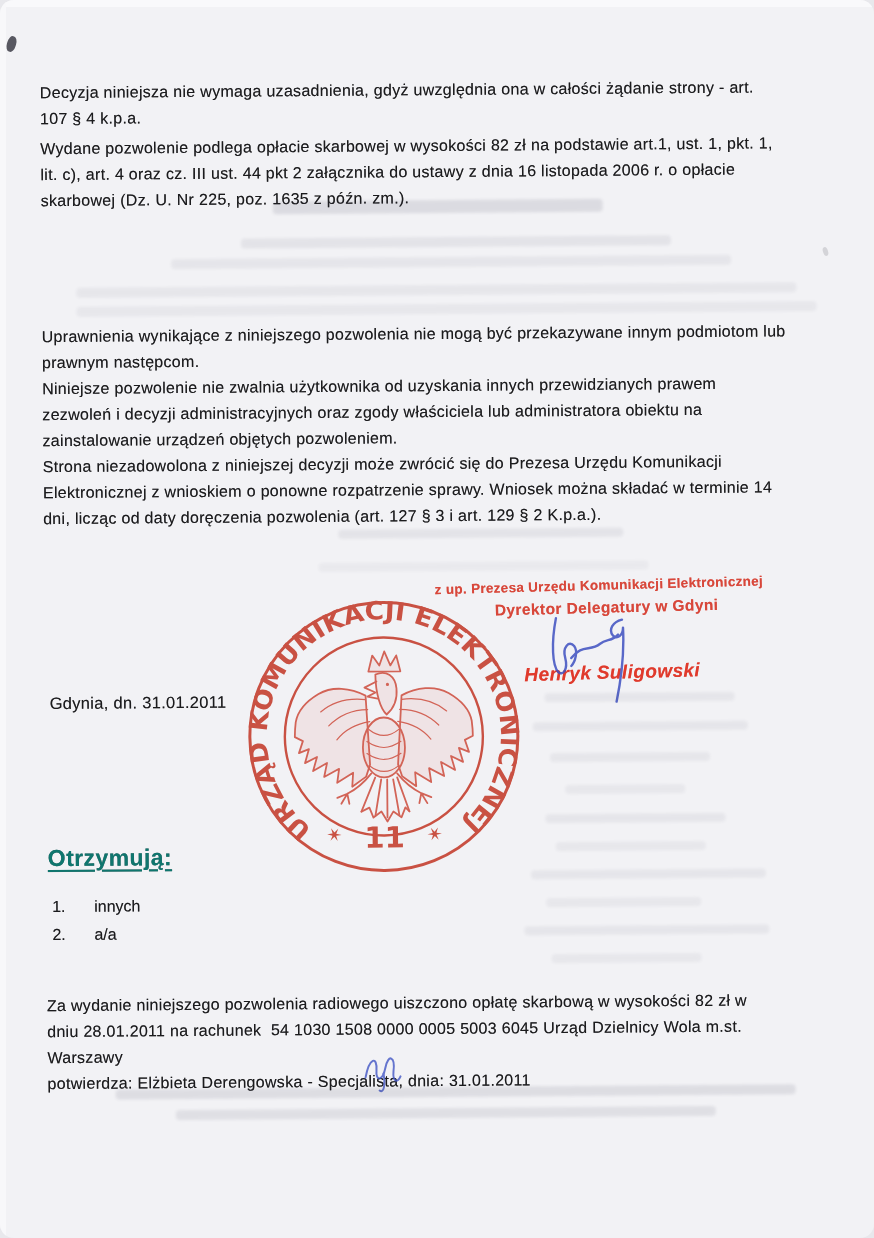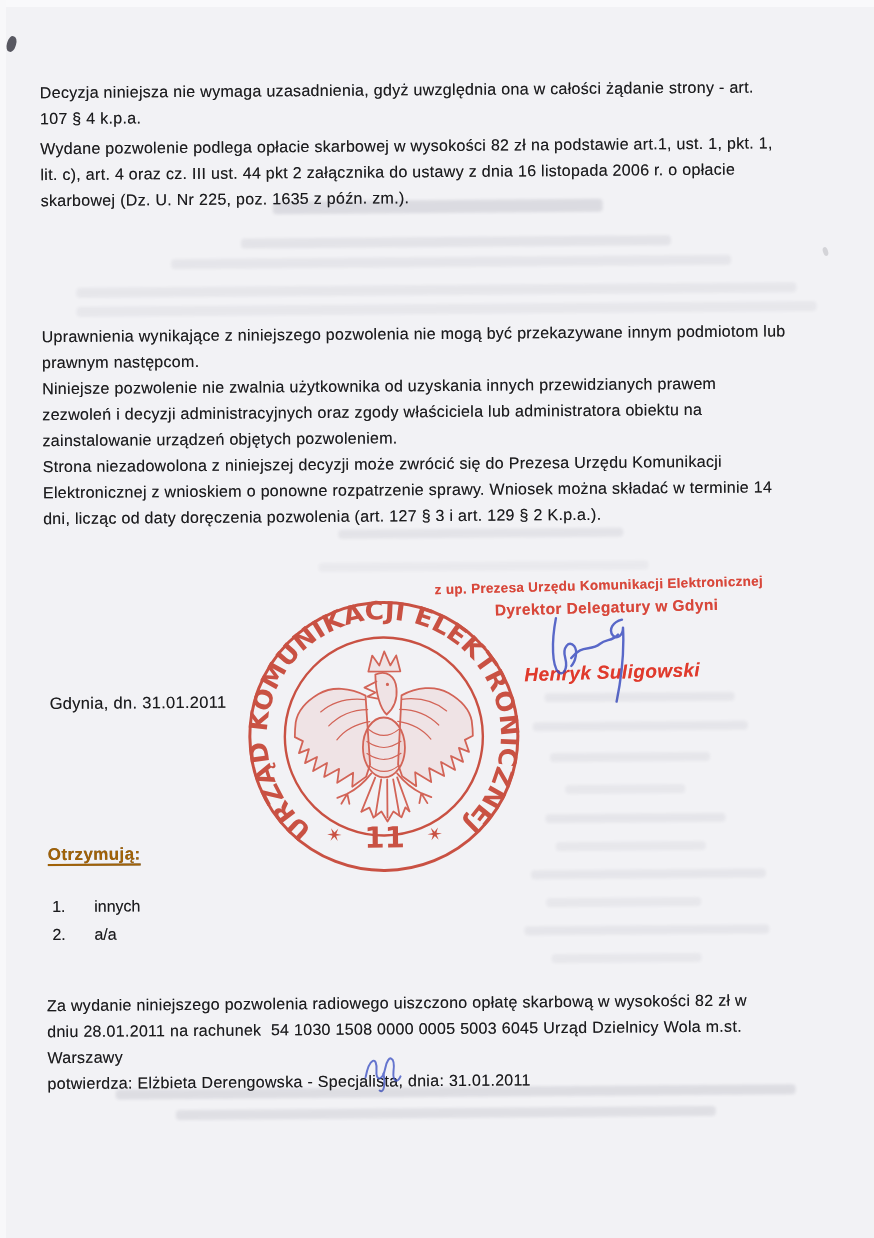--- a/index.html
+++ b/index.html
@@ -1,20 +1,21 @@
 <!DOCTYPE html>
 <html><head>
 <meta charset="utf-8">
 <style>
   html,body{margin:0;padding:0;background:#e8e8ec;}
   #page{
     position:relative;width:874px;height:1238px;overflow:hidden;
     background:#f2f2f5;
     font-family:"Liberation Sans","DejaVu Sans",sans-serif;
     color:#1a1a1a;
+    border-radius:14px;
   }
   #tilt{position:absolute;inset:0;transform:rotate(-0.45deg);transform-origin:60px 120px;}
   .edge-top{position:absolute;left:0;top:0;width:874px;height:7px;background:#f9f9fb;}
   .edge-left{position:absolute;left:0;top:0;width:6px;height:1238px;background:#f8f8fa;}
   .artifact{position:absolute;background:#3d3d46;border-radius:45%;}
   .block{position:absolute;}
   .line{
     white-space:pre;font-size:16px;line-height:26px;letter-spacing:.3px;
     color:#1b1b1d;text-shadow:0 0 .6px rgba(25,25,28,.55);
   }
@@ -27,21 +28,21 @@
     position:absolute;color:#d8473a;font-weight:600;font-size:15.5px;letter-spacing:.4px;
     transform:rotate(-1deg);text-shadow:0 0 .5px rgba(216,71,58,.6);white-space:pre;
   }
   .red-name{
     position:absolute;color:#e03a2c;font-weight:700;font-style:italic;font-size:19px;
     letter-spacing:.4px;transform:rotate(-1.2deg);text-shadow:0 0 .6px rgba(224,58,44,.55);white-space:pre;
   }
   .place-date{position:absolute;font-size:16.5px;letter-spacing:.3px;color:#1b1b1d;
     text-shadow:0 0 .6px rgba(25,25,28,.5);white-space:pre;}
   .recip-head{
-    position:absolute;font-size:17px;font-weight:700;letter-spacing:.4px;color:#a16207;
+    position:absolute;font-size:23px;font-weight:700;letter-spacing:.4px;color:#0f766e;
     text-decoration:underline;text-underline-offset:4px;text-decoration-thickness:1.6px;
     text-shadow:0 0 .5px rgba(20,20,22,.55);white-space:pre;
   }
   .recip-item{position:absolute;font-size:16px;color:#1b1b1d;text-shadow:0 0 .5px rgba(25,25,28,.5);
     display:flex;white-space:pre;}
   .recip-item .num{width:42px;}
   svg{position:absolute;overflow:visible;}
   .speck{position:absolute;background:#6a6a72;border-radius:50%;}
 </style>
 </head>

